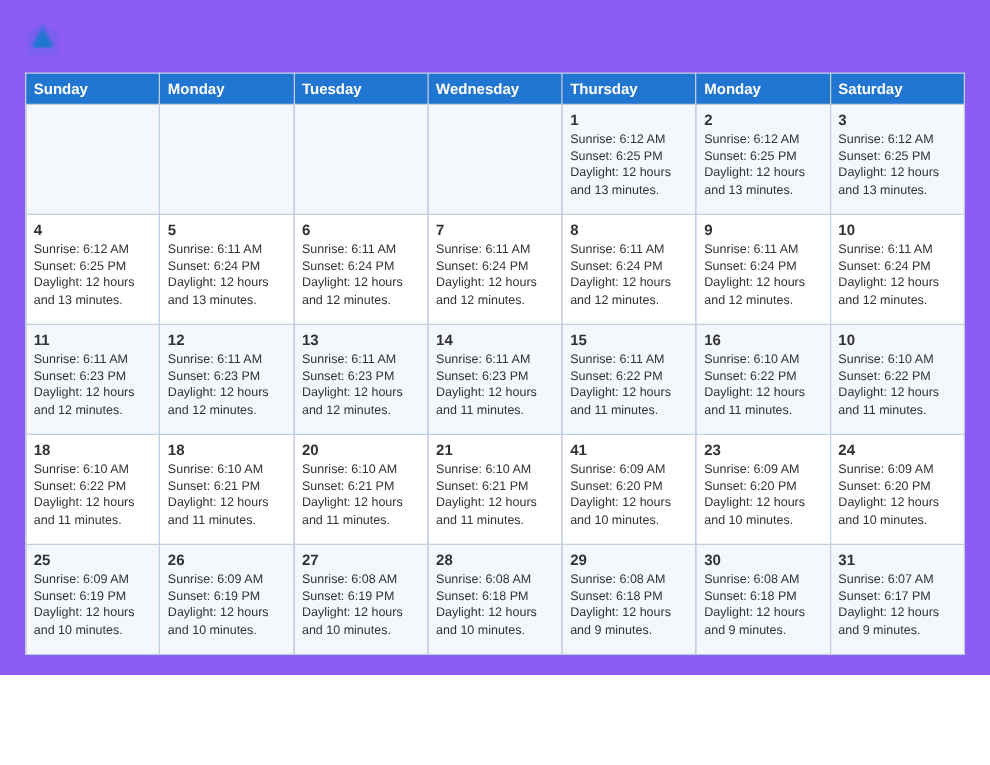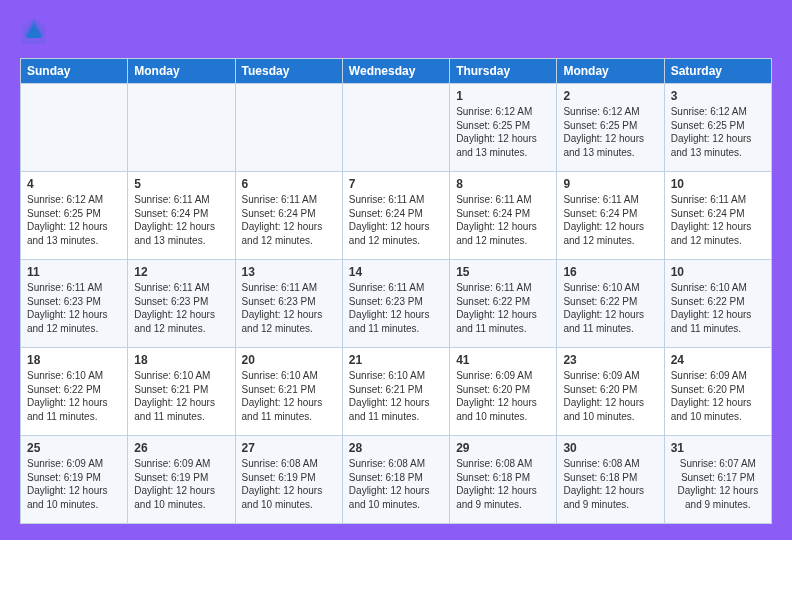--- a/index.html
+++ b/index.html
@@ -351,21 +351,21 @@
           </td>
           <td>
             <span class="day-number">30</span>
             <div class="day-info" style="white-space: pre-line;">Sunrise: 6:08 AM
 Sunset: 6:18 PM
 Daylight: 12 hours
 and 9 minutes.</div>
           </td>
           <td>
             <span class="day-number">31</span>
-            <div class="day-info" style="white-space: pre-line; text-align: center;">Sunrise: 6:07 AM
+            <div class="day-info" style="white-space: pre-line;">Sunrise: 6:07 AM
 Sunset: 6:17 PM
 Daylight: 12 hours
 and 9 minutes.</div>
           </td>
         </tr>
       </tbody>
   </table>
 </div>
 
 </body></html>

